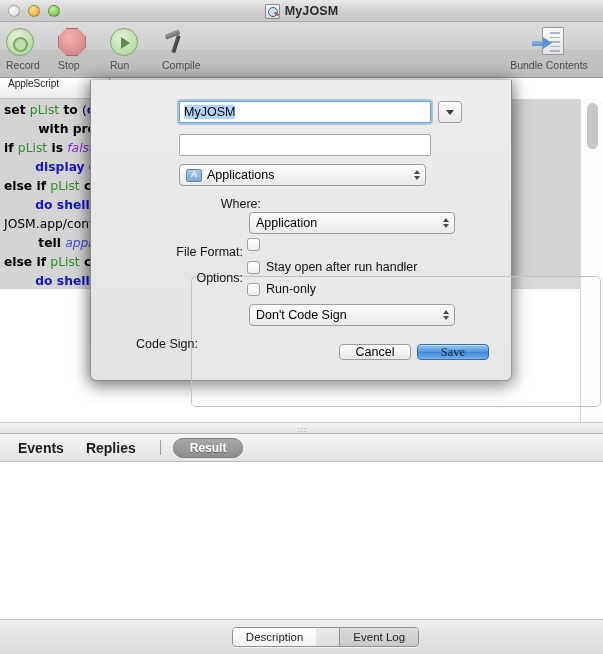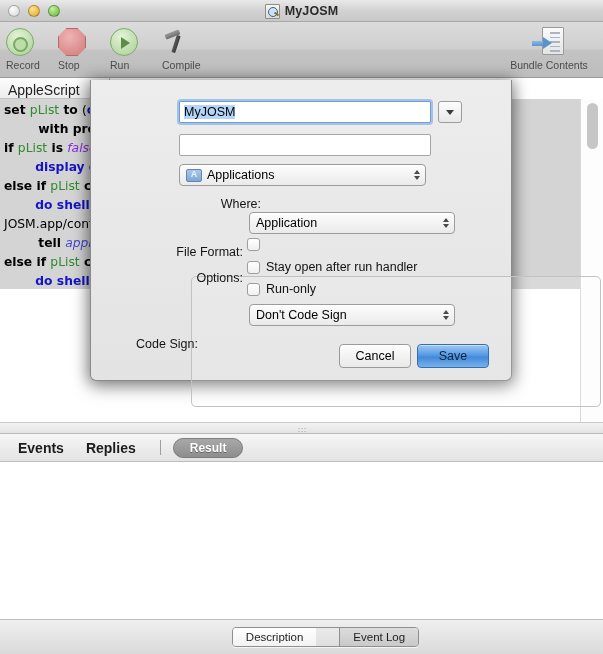--- a/index.html
+++ b/index.html
@@ -121,22 +121,22 @@
 
   
   .editor-shell {
     position: absolute; left: 0; top: 78px; width: 603px; height: 344px;
     background: #ffffff;
   }
   .lang-tab {
     position: absolute; left: 0; top: 0; width: 110px; height: 21px;
     background: linear-gradient(to bottom,#fdfdfd,#ededed);
     border-right: 1px solid #b4b4b4; border-bottom: 1px solid #c3c3c3;
-    display: flex; align-items: flex-end; padding-left: 8px;
-    font-size: 14px; color: #222;
+    display: flex; align-items: flex-start; padding-left: 8px;
+    font-size: 10px; color: #222;
   }
   .code-area {
     position: absolute; left: 0; top: 21px; width: 580px; height: 190px;
     background: #d4d4d4; padding: 2px 0 0 4px;
     font-family: "DejaVu Sans", sans-serif;
     font-size: 12.3px; line-height: 19px; color: #111;
     overflow: hidden; white-space: pre;
   }
   .code-blank {
     position: absolute; left: 0; top: 211px; width: 580px; height: 133px; background: #ffffff;
@@ -269,33 +269,34 @@
   .cbrow { position: absolute; display: flex; align-items: center; gap: 6px; }
   .cbox {
     width: 13px; height: 13px; border-radius: 3px;
     background: linear-gradient(to bottom,#ffffff,#f0f0f0);
     border: 1px solid #9e9e9e;
     box-shadow: 0 1px 0 rgba(255,255,255,.8) inset;
   }
   .cbtext { font-size: 12.5px; color: #121212; }
 
   .btn {
-    height: 24px; min-width: 72px; border-radius: 4px;
+    height: 16px; min-width: 72px; border-radius: 4px;
     display: flex; align-items: center; justify-content: center;
     font-size: 12.5px; color: #000; text-align: right;
   }
   .btn.plain {
     background: linear-gradient(to bottom,#fdfdfd,#e9e9e9);
     border: 1px solid #9a9a9a;
     box-shadow: 0 1px 0 rgba(255,255,255,.8) inset;
   }
   .btn.default {
     background: linear-gradient(to bottom,#9fc8f2,#4b93e0 52%, #3f88d8 53%, #7bb2ea);
     border: 1px solid #2f6fb5; color: #10243a; font-weight: normal;
     box-shadow: 0 1px 0 rgba(255,255,255,.45) inset;
+    font-family: Liberation Serif, serif;
   }
 </style>
 </head>
 <body>
 
 <div id="app">
 
   <div class="titlebar">
     <div class="traffic">
       <div class="light close"></div>

